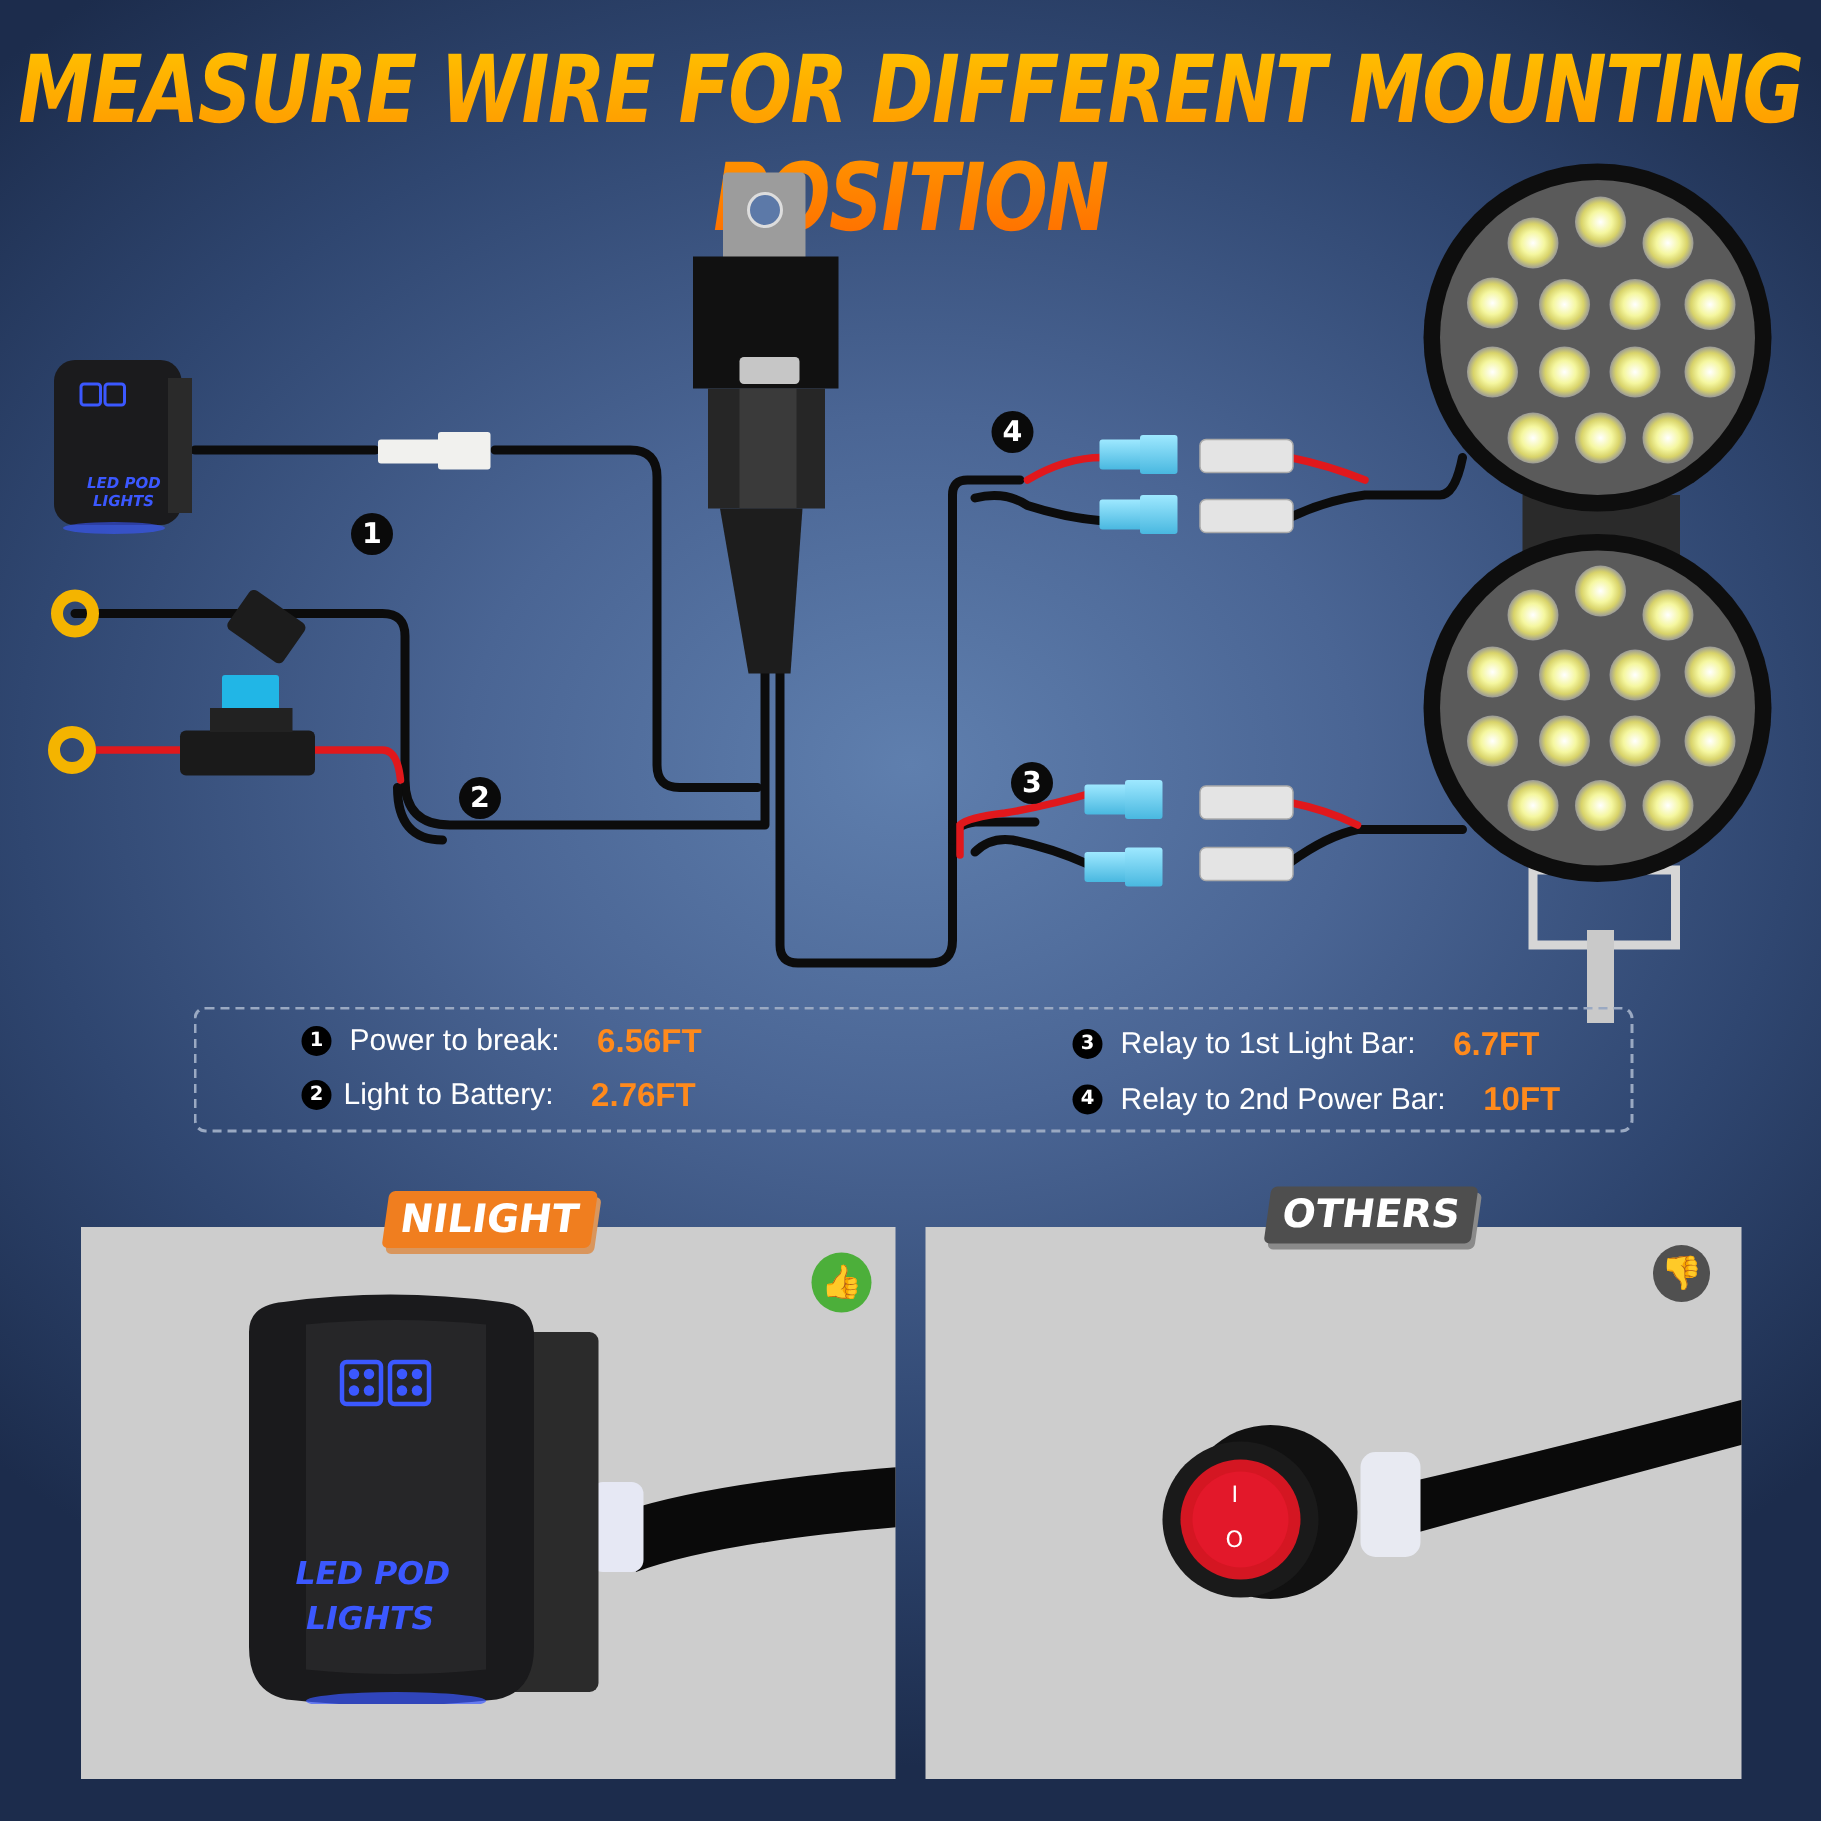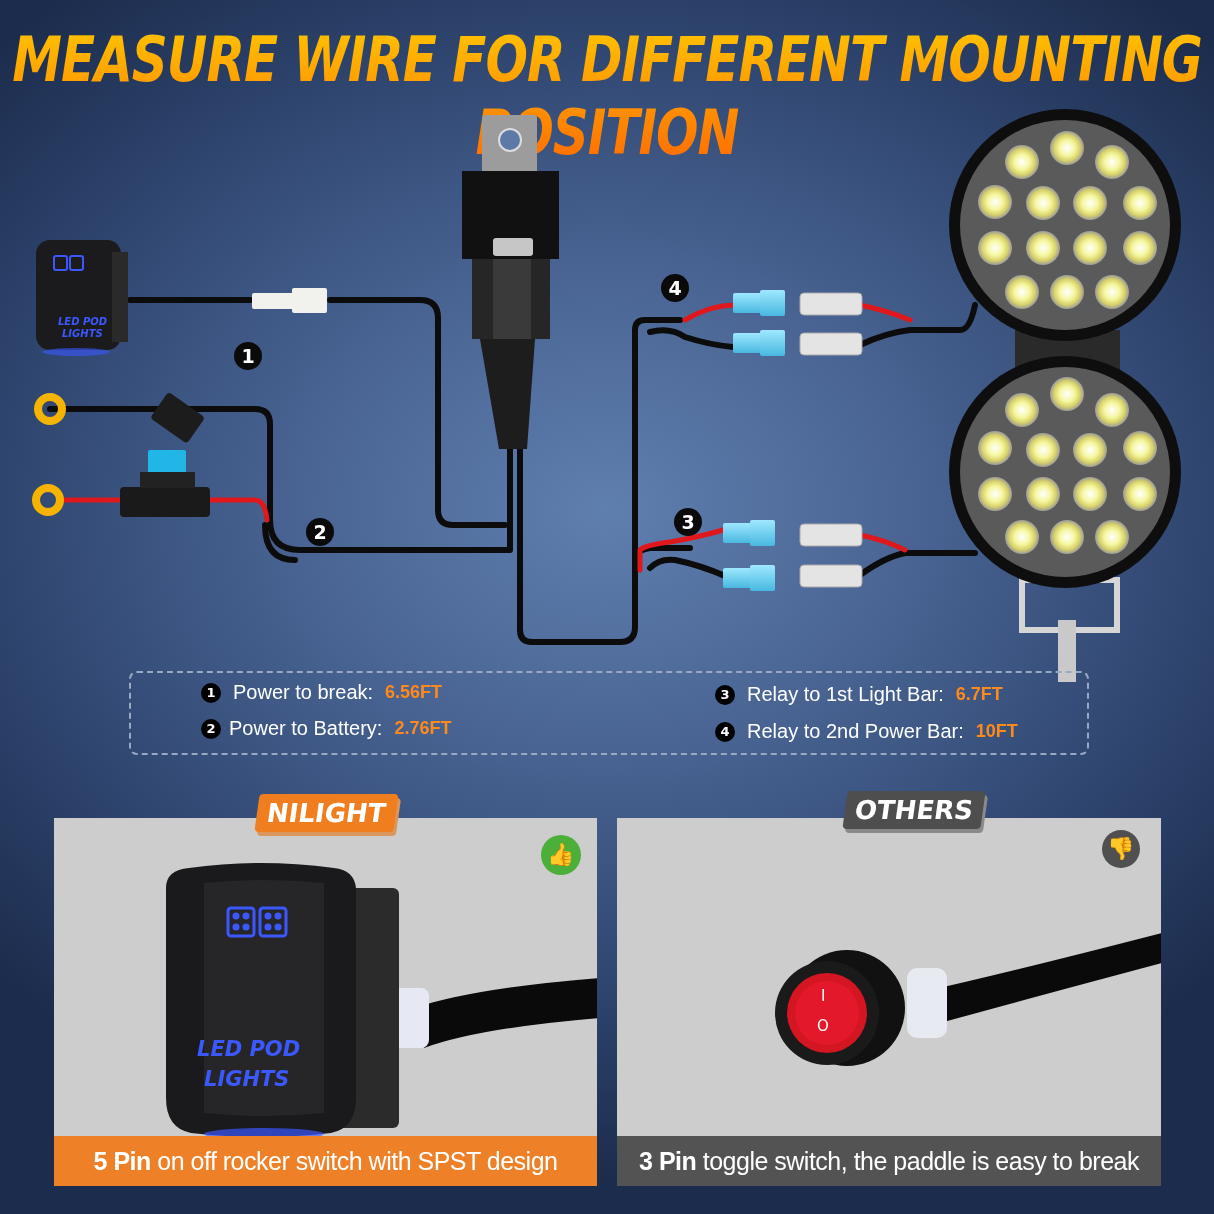--- a/index.html
+++ b/index.html
@@ -10,21 +10,21 @@
   #title{left:0;top:38px;width:1214px;text-align:center;font-family:"DejaVu Sans",sans-serif;font-weight:bold;font-style:italic;
     font-size:50px;letter-spacing:-1px;transform:scaleY(1.25);color:#ff8a10;
     background:linear-gradient(#ffc400,#ff6a00);-webkit-background-clip:text;background-clip:text;-webkit-text-fill-color:transparent;}
   svg#diagram{left:0;top:0;width:1214px;height:700px;}
   .badge{position:absolute;width:28px;height:28px;border-radius:50%;background:#0a0a0a;color:#fff;
     font:bold 19px "DejaVu Sans",sans-serif;text-align:center;line-height:28px;}
   #legend{left:129px;top:671px;width:960px;height:84px;border:2px dashed #9aa9c2;border-radius:8px;box-sizing:border-box;}
   .leg{position:absolute;display:flex;align-items:center;color:#fff;font-size:20px;white-space:nowrap;}
   .leg .n{width:20px;height:20px;border-radius:50%;background:#000;color:#fff;font:bold 13px "DejaVu Sans",sans-serif;
     text-align:center;line-height:20px;margin-right:12px;}
-  .leg .v{color:#ff8a1c;font-weight:bold;font-size:18px;margin-left:12px;}
+  .leg .v{color:#ff8a1c;font-weight:bold;font-size:22px;margin-left:25px;}
   .panel{position:absolute;top:818px;height:368px;background:#cdcdcd;}
   .caption{position:absolute;left:0;bottom:0;width:100%;height:50px;line-height:50px;text-align:center;color:#fff;font-size:25px;letter-spacing:-0.5px;}
   .caption b{font-weight:bold;}
   .tag{position:absolute;top:794px;height:38px;padding:0 10px;color:#fff;font:bold 26px "DejaVu Sans",sans-serif;line-height:38px;
     transform:skewX(-8deg);border-radius:4px;}
   .thumb{position:absolute;width:40px;height:40px;border-radius:50%;color:#fff;font-size:22px;text-align:center;line-height:40px;}
 </style>
 </head>
 <body>
 
@@ -161,21 +161,21 @@
 <div class="badge" style="left:661px;top:274px;">4</div>
 
 <div id="legend" class="abs">
   <div class="leg" style="left:70px;top:8px;">
     <span class="n">1</span>
     <span>Power to break:</span>
     <span class="v">6.56FT</span>
   </div>
   <div class="leg" style="left:70px;top:44px;">
     <span class="n" style="margin-right:8px;">2</span>
-    <span>Power to Battery:</span>
+    <span>Light to Battery:</span>
     <span class="v">2.76FT</span>
   </div>
   <div class="leg" style="left:584px;top:10px;">
     <span class="n">3</span>
     <span>Relay to 1st Light Bar:</span>
     <span class="v">6.7FT</span>
   </div>
   <div class="leg" style="left:584px;top:47px;">
     <span class="n">4</span>
     <span>Relay to 2nd Power Bar:</span>
@@ -202,36 +202,30 @@
         <circle cx="192" cy="109" r="3.5"></circle>
       <circle cx="214" cy="98" r="3.5"></circle>
         <circle cx="224" cy="98" r="3.5"></circle>
         <circle cx="214" cy="109" r="3.5"></circle>
         <circle cx="224" cy="109" r="3.5"></circle>
     </g>
     <text x="143" y="238" fill="#3b58ff" font-family="DejaVu Sans" font-weight="bold" font-style="italic" font-size="21">LED POD</text>
     <text x="150" y="268" fill="#3b58ff" font-family="DejaVu Sans" font-weight="bold" font-style="italic" font-size="21">LIGHTS</text>
     <ellipse cx="210" cy="316" rx="60" ry="6" fill="#3b58ff" opacity="0.7"></ellipse>
   </svg>
-  <div class="caption" style="background:#ee8127;">
-    <b>5 Pin</b><span> on off rocker switch with SPST design</span>
-  </div>
 </div>
 <div class="tag" style="left:257px;background:#f07e1f;box-shadow:3px 4px 0 #d9965d;">NILIGHT</div>
 <div class="thumb" style="left:541px;top:835px;background:#4caf3a;">👍</div>
 
 <div class="panel" style="left:617px;width:544px;">
   <svg class="abs" style="left:0;top:0;" width="544" height="318" viewBox="0 0 544 318">
     <path d="M300 175 q90 -20 245 -60 v30 q-150 40 -240 65 z" fill="#0a0a0a"></path>
     <rect x="290" y="150" width="40" height="70" rx="10" fill="#e8eaf2"></rect>
     <circle cx="230" cy="190" r="58" fill="#111"></circle>
     <circle cx="210" cy="195" r="52" fill="#1a1a1a"></circle>
     <circle cx="210" cy="195" r="40" fill="#d41622"></circle>
     <circle cx="210" cy="195" r="32" fill="#e3182a"></circle>
     <text x="204" y="183" fill="#fff" font-family="DejaVu Sans" font-size="15">I</text>
     <text x="200" y="213" fill="#fff" font-family="DejaVu Sans" font-size="15">O</text>
   </svg>
-  <div class="caption" style="background:#535353;">
-    <b>3 Pin</b><span> toggle switch, the paddle is easy to break</span>
-  </div>
 </div>
 <div class="tag" style="left:845px;top:791px;background:#4e4e4e;box-shadow:3px 4px 0 #8a8a8a;">OTHERS</div>
 <div class="thumb" style="left:1102px;top:830px;background:#505050;width:38px;height:38px;line-height:38px;">👎</div>
 
 </body></html>

